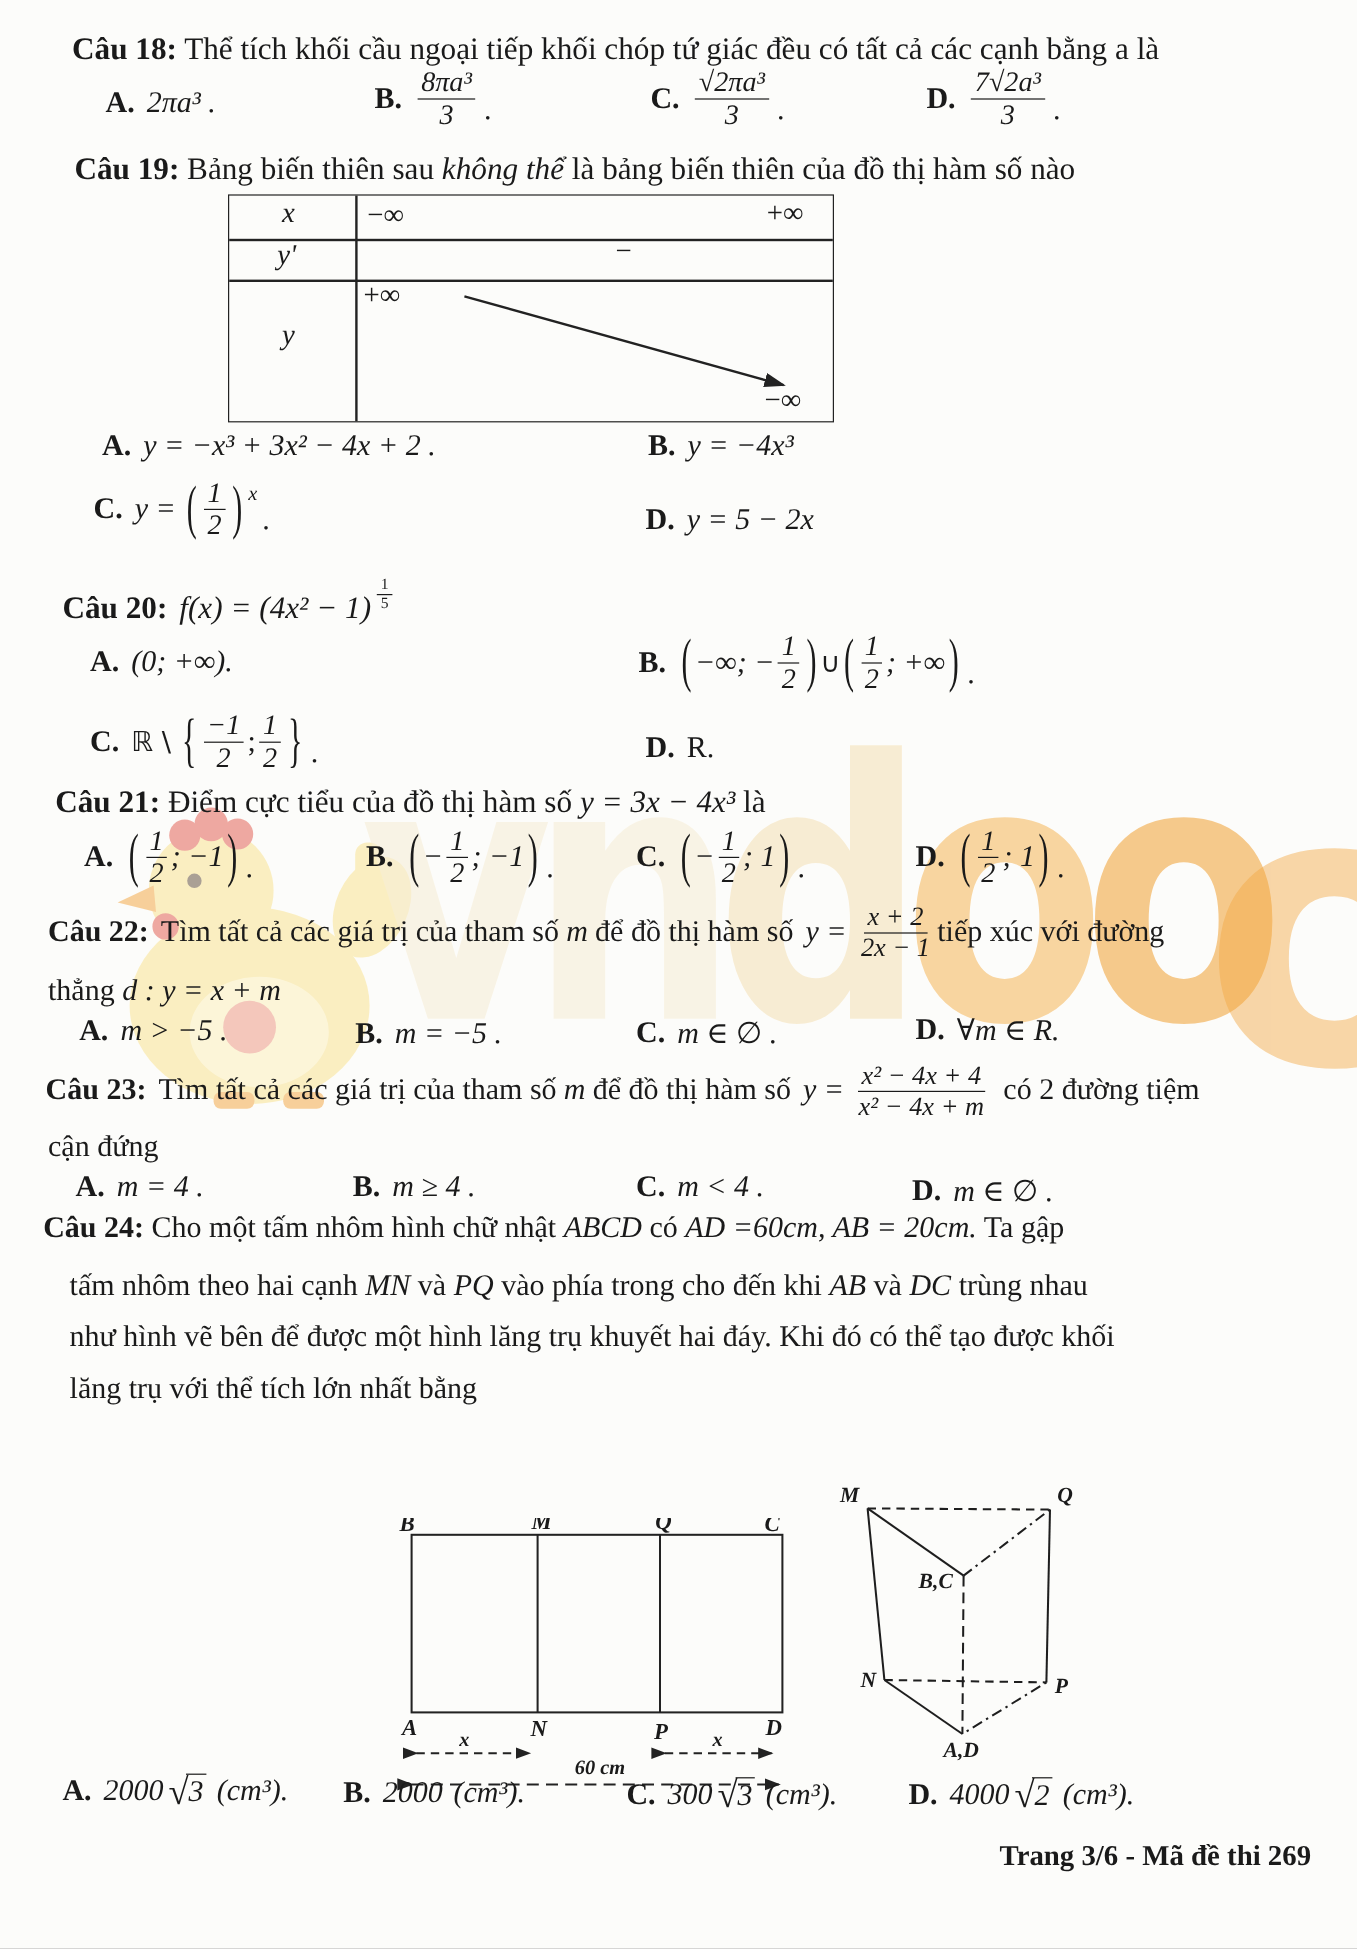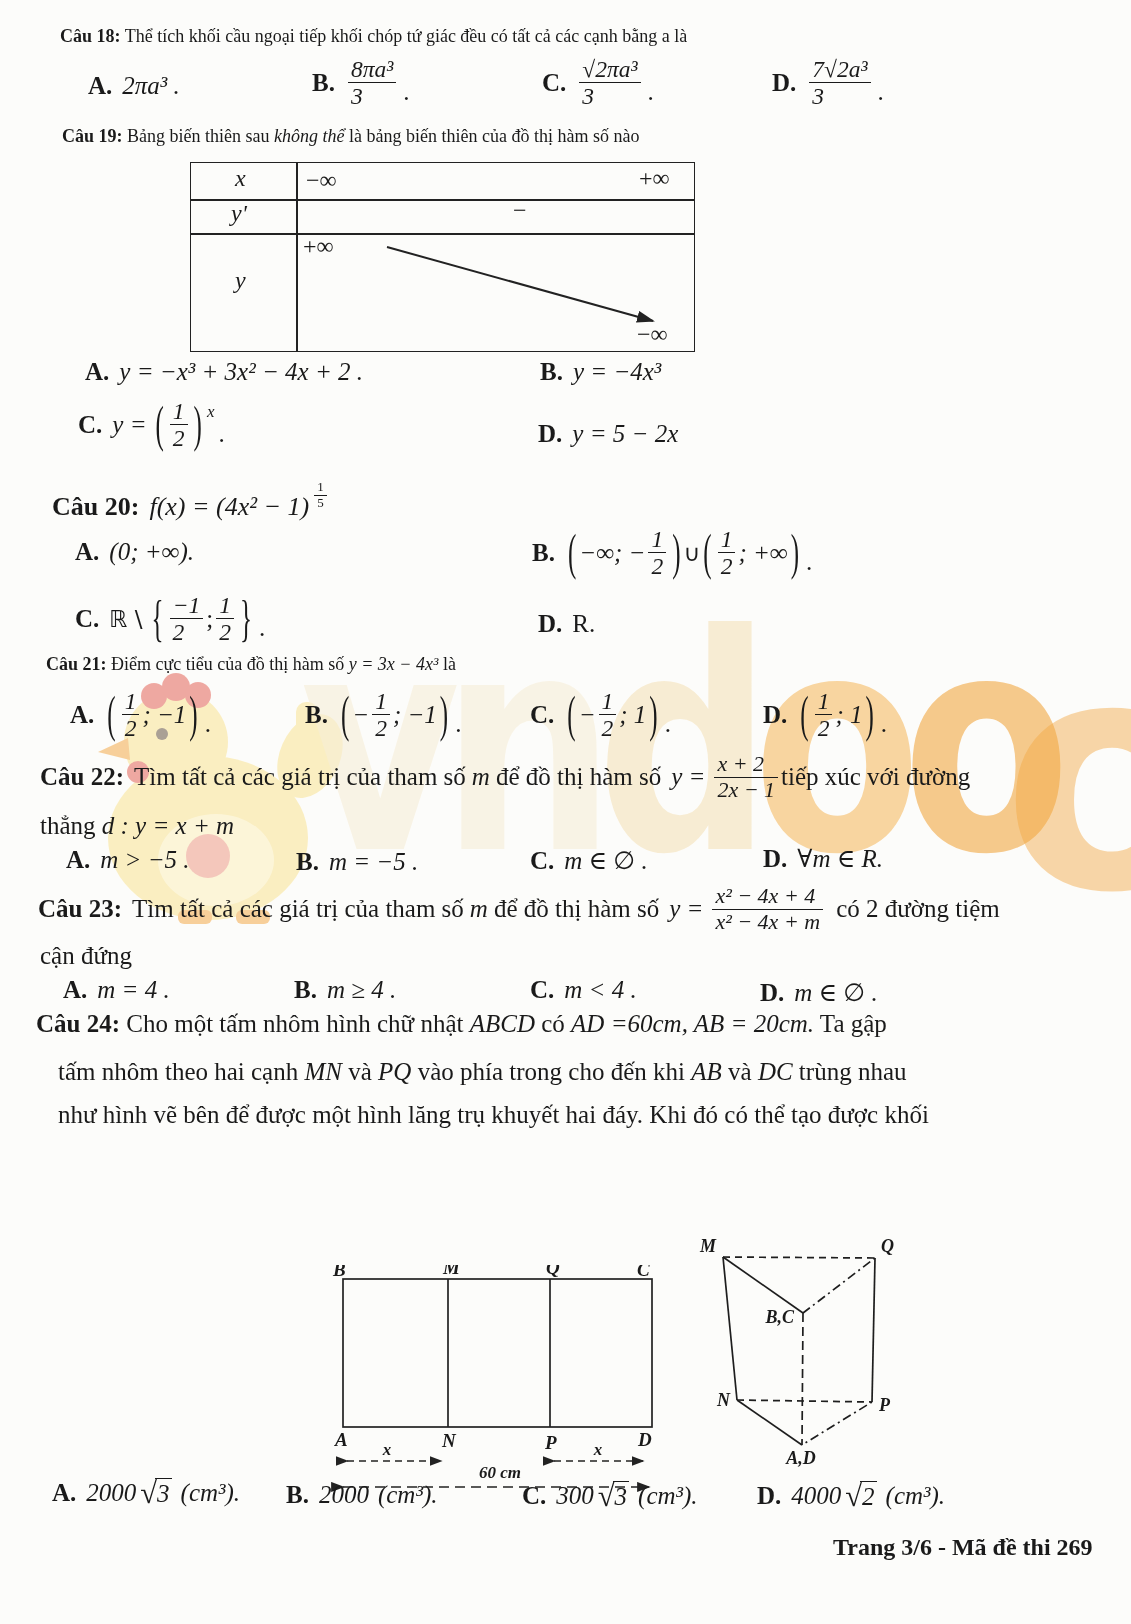--- a/index.html
+++ b/index.html
@@ -10,29 +10,29 @@
   .wm{position:absolute;inset:0;z-index:1;pointer-events:none}
   .wm-word{position:absolute;left:300px;top:596px;font-family:"DejaVu Sans",sans-serif;font-weight:bold;
            font-size:300px;letter-spacing:-24px;line-height:1;transform:scaleX(.82);transform-origin:left top;
            opacity:.6;white-space:nowrap}
   .wl0,.wl1{color:#f7eed8}.wl2{color:#f5e2ba}.wl3{color:#f6bc66}.wl4{color:#f2a843}
   .wm-extra{position:absolute;left:1002px;top:616px;font-family:"DejaVu Sans",sans-serif;font-weight:bold;
             font-size:320px;line-height:1;color:#f3a843;opacity:.45}
   .wm-chick{position:absolute;left:58px;top:660px;opacity:.5}
   
   .content{position:absolute;inset:0;z-index:2}
-  .tline{position:absolute;font-size:18px;white-space:nowrap}
+  .tline{position:absolute;font-size:26px;white-space:nowrap}
   .tflex{position:absolute;font-size:25px;white-space:nowrap;display:flex;align-items:center}
   .qnum{font-weight:bold}
   .it{font-style:italic}
   .m{font-style:italic}
   .mr6{margin-right:6px}.mr10{margin-right:10px}
   .opt{position:absolute;display:flex;align-items:center;font-size:25px;white-space:nowrap}
   .opt .ol{font-weight:bold;margin-right:10px}
-  .frac{display:inline-flex;flex-direction:column;line-height:1.12;font-size:.94em;margin:0 3px}
+  .frac{display:inline-flex;flex-direction:column;align-items:center;line-height:1.12;font-size:.94em;margin:0 3px}
   .frac .num{padding:0 3px;border-bottom:1.7px solid #1a1a1a}
   .frac .den{padding:0 3px}
   .frac.tf{font-size:22px}
   .bp{display:inline-block;transform:scaleY(2.0);transform-origin:center;margin:0 3px;font-weight:400}
   .dot{align-self:flex-end;padding-bottom:4px;margin-left:4px}
   .supx{transform:translateY(-13px);font-size:17px;font-style:italic;margin-left:2px}
   .exp{transform:translateY(-18px);margin-left:2px}
   .exp .frac{font-size:13px}
   .exp .frac .num{border-bottom-width:1px}
   .dsfont{font-family:"DejaVu Sans",sans-serif;font-size:.92em}
@@ -352,20 +352,23 @@
       <span class="m">PQ</span>
       <span>vào phía trong cho đến khi</span>
       <span class="m">AB</span>
       <span>và</span>
       <span class="m">DC</span>
       <span>trùng nhau</span>
     </div>
     <div class="tline" style="left:58px;top:1101px;font-size:25px">
       <span>như hình vẽ bên để được một hình lăng trụ khuyết hai đáy. Khi đó có thể tạo được khối</span>
     </div>
+    <div class="tline" style="left:58px;top:1144px;font-size:25px">
+      <span>lăng trụ với thể tích lớn nhất bằng</span>
+    </div>
 
     <svg class="dsvg" style="left:325px;top:1265px" width="345" height="235" viewBox="0 0 345 235">
       <defs>
           <marker id="ahR" markerWidth="9" markerHeight="8" refX="7" refY="3" orient="auto">
             <path d="M0,0 L8,3 L0,6 z" fill="#222"></path>
           </marker>
         </defs>
       <rect x="18" y="14" width="309" height="148" fill="none" stroke="#222" stroke-width="1.7"></rect>
       <line x1="123" y1="14" x2="123" y2="162" stroke="#222" stroke-width="1.7"></line>
       <line x1="225" y1="14" x2="225" y2="162" stroke="#222" stroke-width="1.7"></line>

